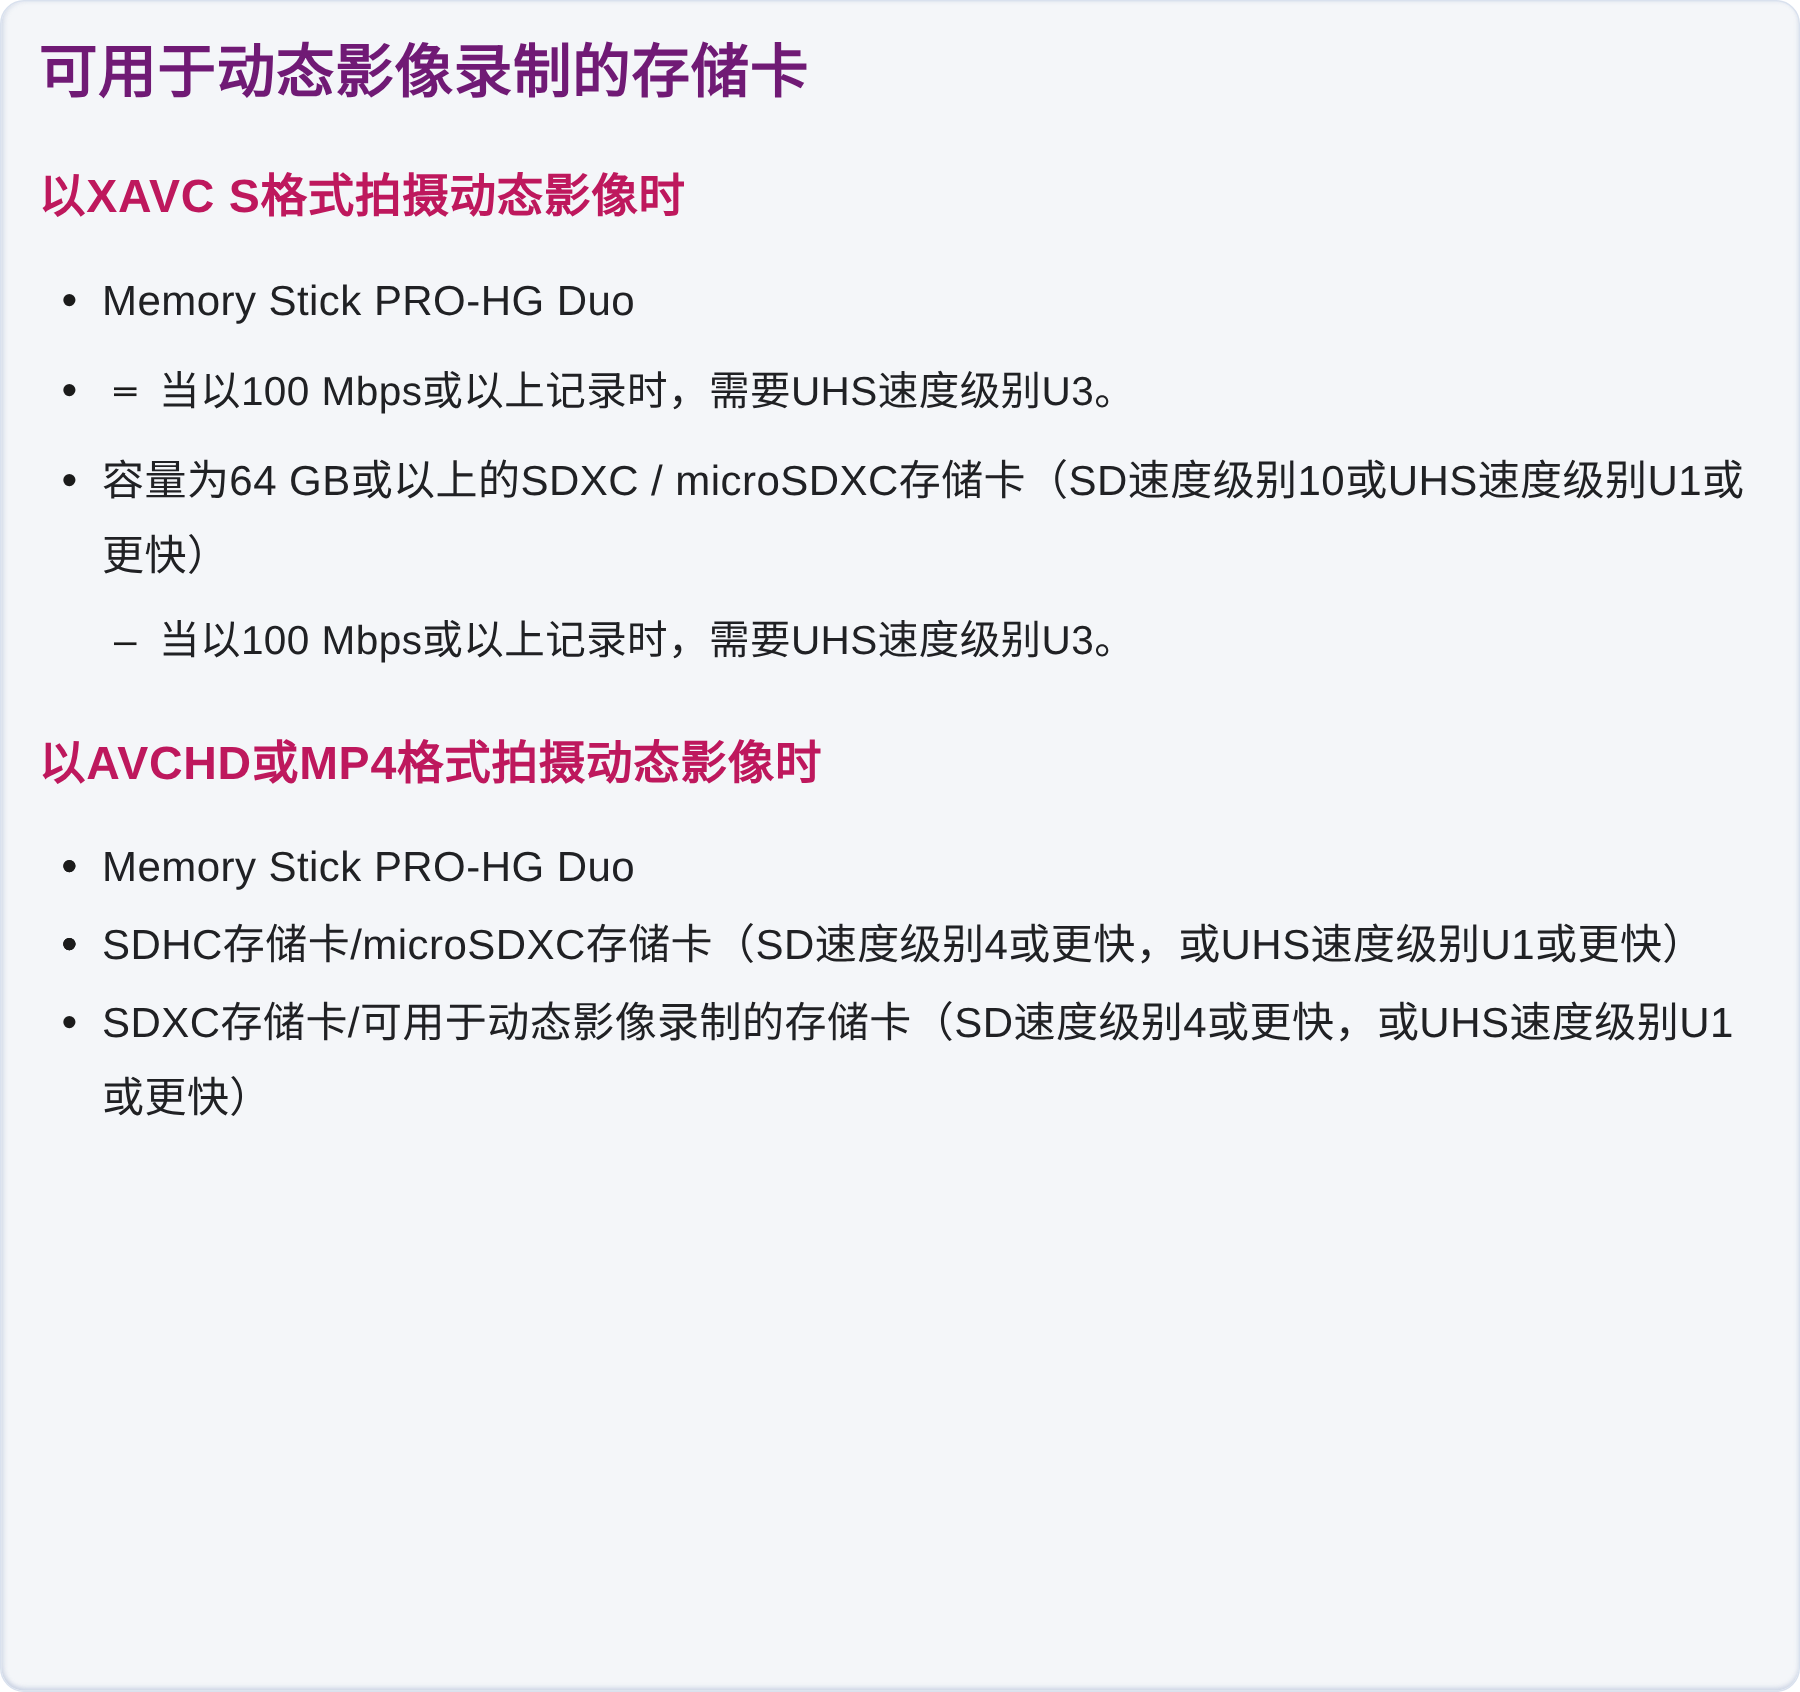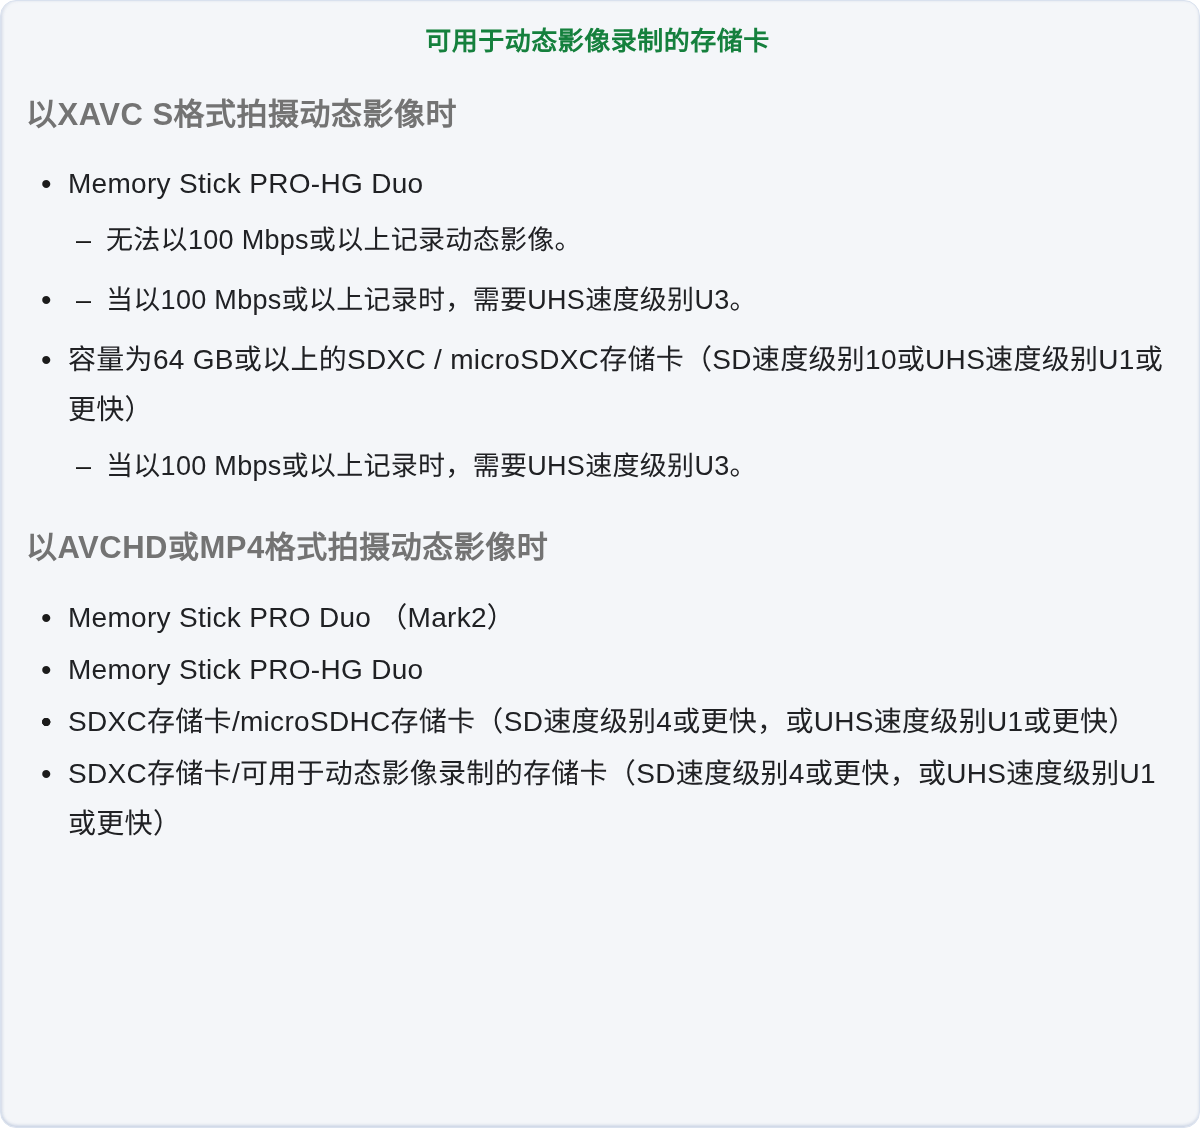--- a/index.html
+++ b/index.html
@@ -16,34 +16,33 @@
     inset: 0;
     box-sizing: border-box;
     background: #f4f6f9;
     border-radius: 16px;
     border: 1px solid #d9e1ee;
     box-shadow: inset 0 -2px 3px rgba(150,165,200,0.35), inset 2px 0 3px rgba(150,165,200,0.18);
     padding: 24px 30px 0 25px;
     color: #202124;
   }
   .page-title {
-    font-size: 26px;
+    font-size: 39px;
     line-height: 1.25;
     font-weight: 700;
     margin: 0;
-    color: #15803d;
+    color: #701a75;
     letter-spacing: 0.5px;
-    text-align: center;
   }
   .section-heading {
     font-size: 31px;
     line-height: 1.35;
     font-weight: 700;
     margin: 36px 0 0 0;
-    color: #737373;
+    color: #be185d;
     letter-spacing: 0.5px;
   }
   ul.card-list {
     list-style: none;
     margin: 24px 0 0 0;
     padding: 0;
   }
   li.list-item {
     position: relative;
     padding-left: 42px;
@@ -85,21 +84,20 @@
   <h1 class="page-title">可用于动态影像录制的存储卡</h1>
 
   <h2 class="section-heading">以XAVC S格式拍摄动态影像时</h2>
 
   <ul class="card-list">
     <li class="list-item">
       <span class="bullet">•</span>
       <span>Memory Stick PRO-HG Duo</span>
       <div class="note-row">
         <span class="dash">–</span>
-        <span>无法以100 Mbps或以上记录动态影像。</span>
       </div>
     </li>
     <li class="list-item">
       <span class="bullet">•</span>
       <div class="note-row">
         <span class="dash">–</span>
         <span>当以100 Mbps或以上记录时，需要UHS速度级别U3。</span>
       </div>
     </li>
     <li class="list-item">
@@ -110,35 +108,34 @@
         <span>当以100 Mbps或以上记录时，需要UHS速度级别U3。</span>
       </div>
     </li>
   </ul>
 
   <h2 class="section-heading">以AVCHD或MP4格式拍摄动态影像时</h2>
 
   <ul class="card-list">
     <li class="list-item">
       <span class="bullet">•</span>
-      <span>Memory Stick PRO Duo （Mark2）</span>
     </li>
     <li class="list-item">
       <span class="bullet">•</span>
       <span>Memory Stick PRO-HG Duo</span>
     </li>
     <li class="list-item">
       <span class="bullet">•</span>
     </li>
     <li class="list-item">
       <span class="bullet">•</span>
     </li>
     <li class="list-item">
       <span class="bullet">•</span>
-      <span>SDXC存储卡/microSDHC存储卡（SD速度级别4或更快，或UHS速度级别U1或更快）</span>
+      <span>SDHC存储卡/microSDXC存储卡（SD速度级别4或更快，或UHS速度级别U1或更快）</span>
     </li>
     <li class="list-item">
       <span class="bullet">•</span>
       <span>SDXC存储卡/可用于动态影像录制的存储卡（SD速度级别4或更快，或UHS速度级别U1或更快）</span>
     </li>
   </ul>
 
 </div>
 
 </body></html>

